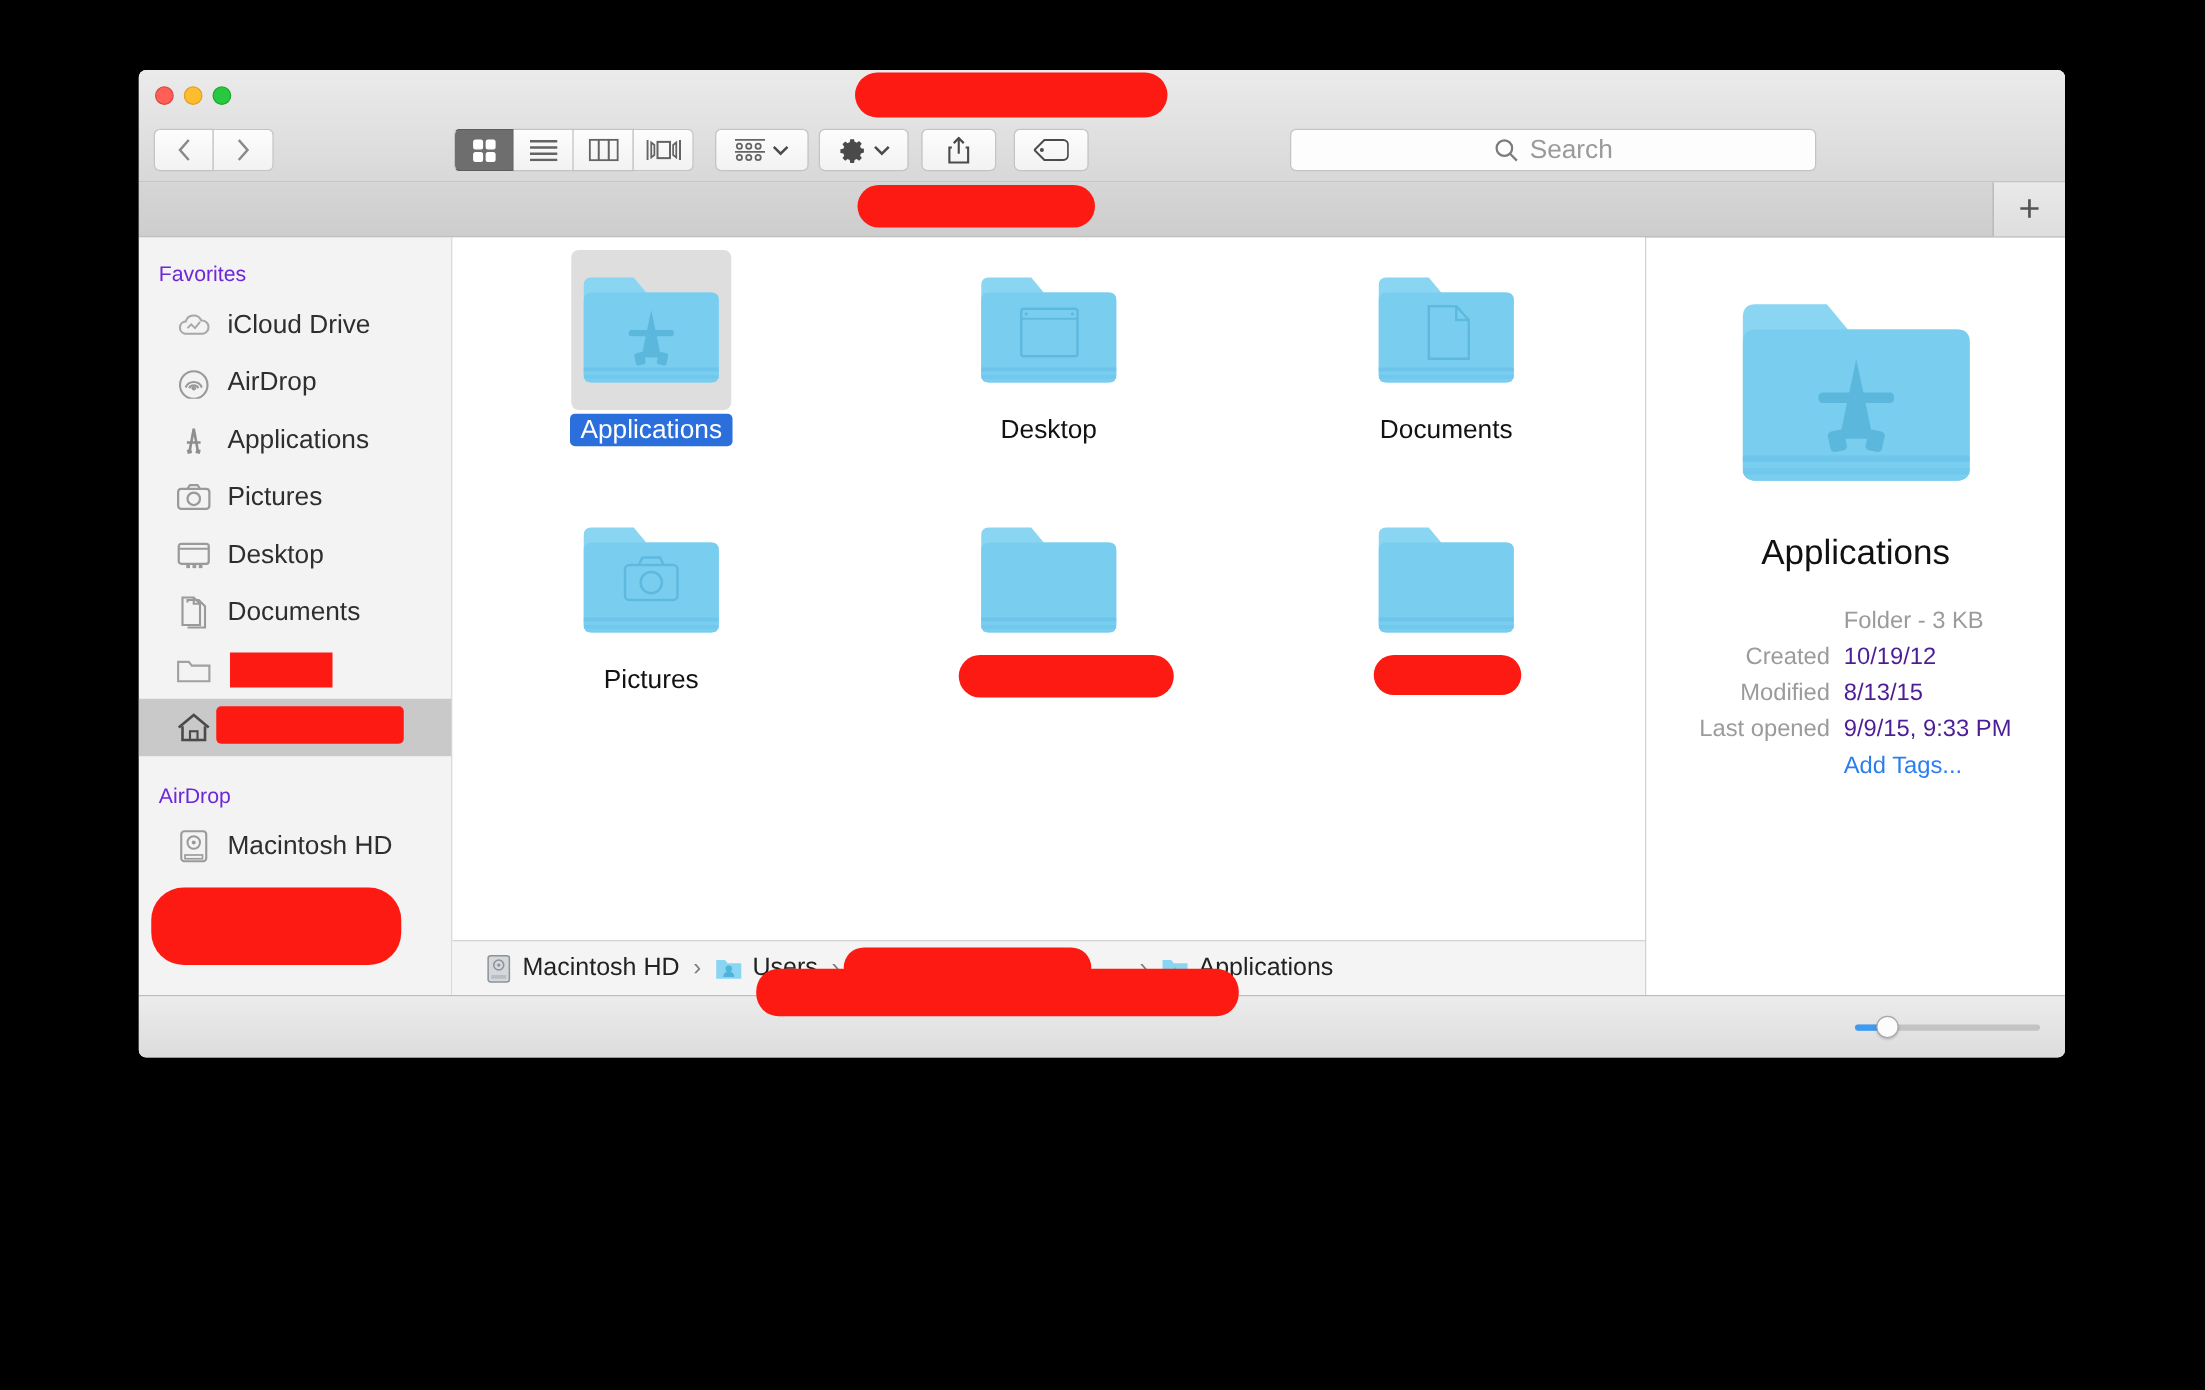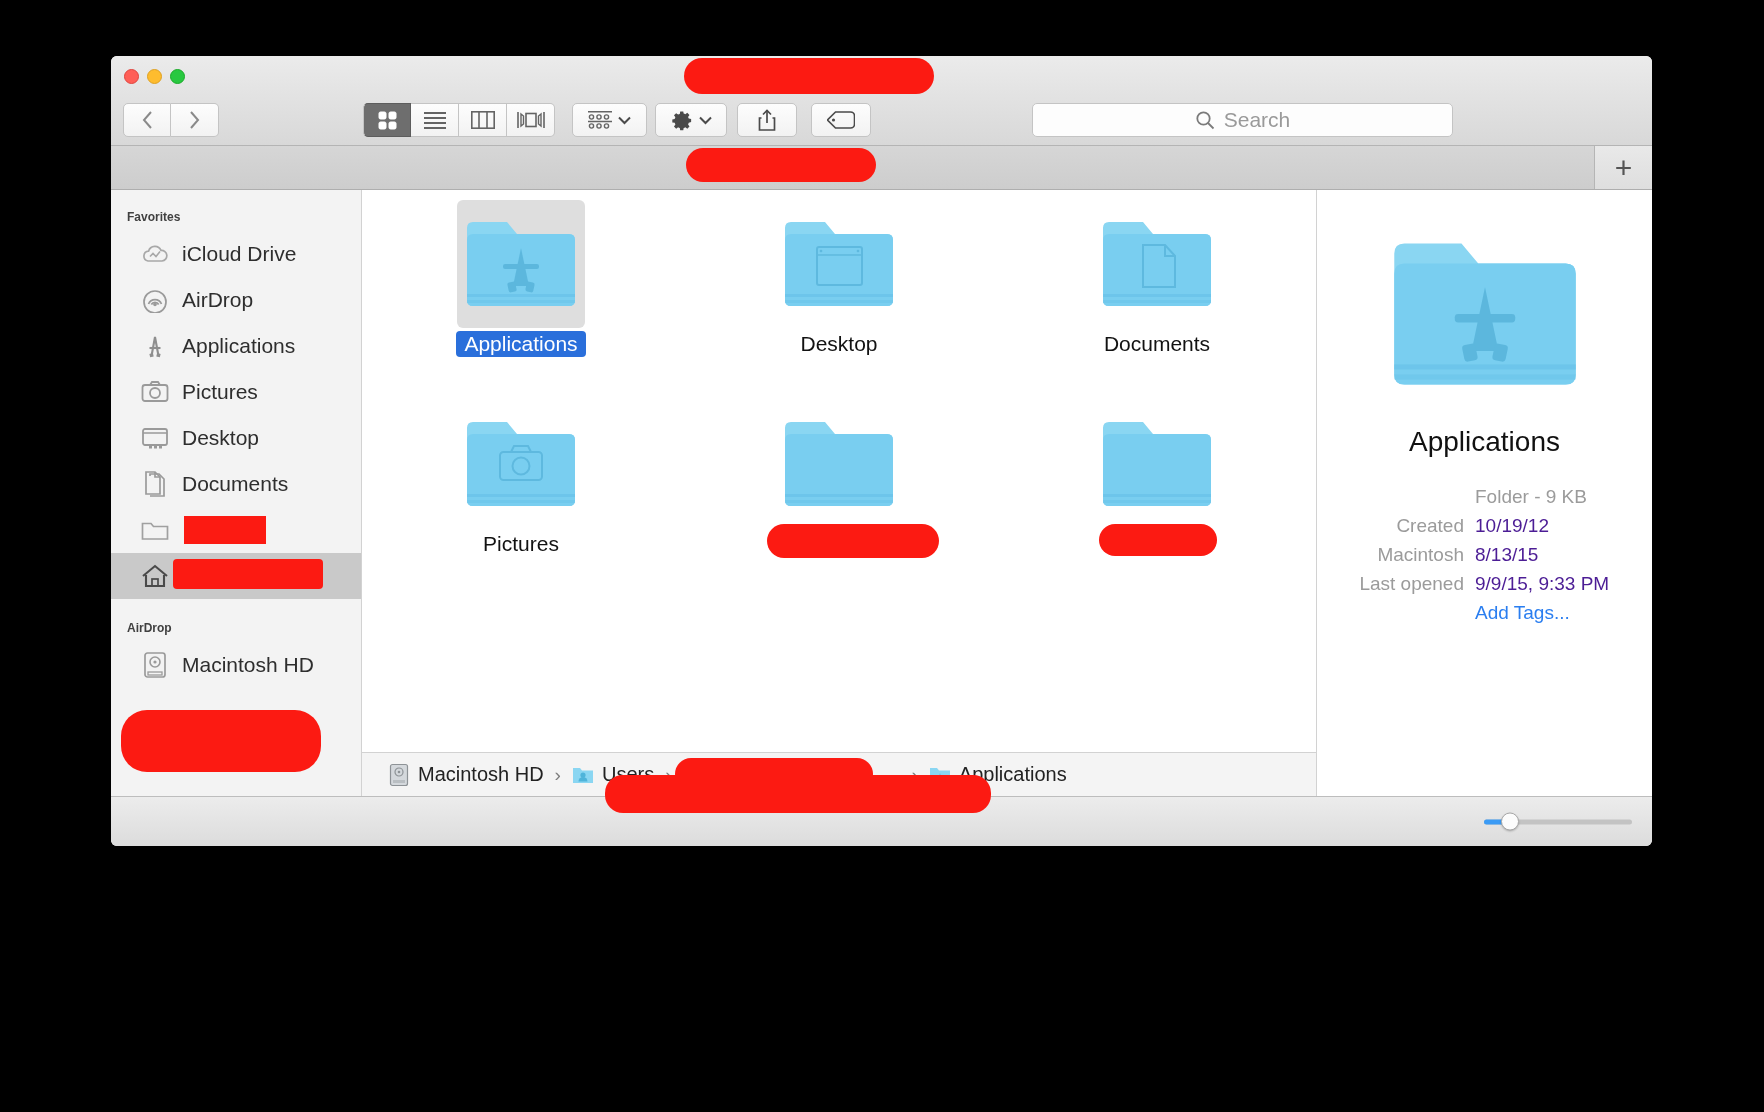--- a/index.html
+++ b/index.html
@@ -111,21 +111,21 @@
 
   
   .sidebar {
     width: 251px; flex: 0 0 251px;
     background: #f3f3f3;
     border-right: 1px solid #d2d2d2;
     padding-top: 14px;
     position: relative;
   }
   .sb-header {
-    font-size: 12px; color: #404040; font-weight: bold;
+    font-size: 17px; color: #6d28d9; font-weight: normal;
     padding: 6px 0 7px 16px;
   }
   .sb-item {
     display: flex; align-items: center;
     height: 46px; padding-left: 30px; gap: 13px;
     font-size: 21px; color: #2e2e2e;
     position: relative;
   }
   .sb-item.selected { background: #c9c9c9; }
   .sb-icon { width: 28px; height: 28px; flex: 0 0 28px;
@@ -610,28 +610,28 @@
           <rect x="4" y="80" width="108" height="3" fill="#68c2e8" opacity=".7"></rect>
           <rect x="4" y="86" width="108" height="3" fill="#68c2e8" opacity=".5"></rect>
         </svg>
       </div>
 
       <div class="info-title">Applications</div>
 
       <div class="info-rows">
         <div class="info-row">
           <span class="info-key"></span>
-          <span class="info-val muted">Folder - 9 KB</span>
+          <span class="info-val muted">Folder - 3 KB</span>
         </div>
         <div class="info-row">
           <span class="info-key">Created</span>
           <span class="info-val">10/19/12</span>
         </div>
         <div class="info-row">
-          <span class="info-key">Macintosh</span>
+          <span class="info-key">Modified</span>
           <span class="info-val">8/13/15</span>
         </div>
         <div class="info-row">
           <span class="info-key">Last opened</span>
           <span class="info-val">9/9/15, 9:33 PM</span>
         </div>
         <div class="info-row">
           <span class="info-key"></span>
           <span class="info-val link">Add Tags...</span>
         </div>

